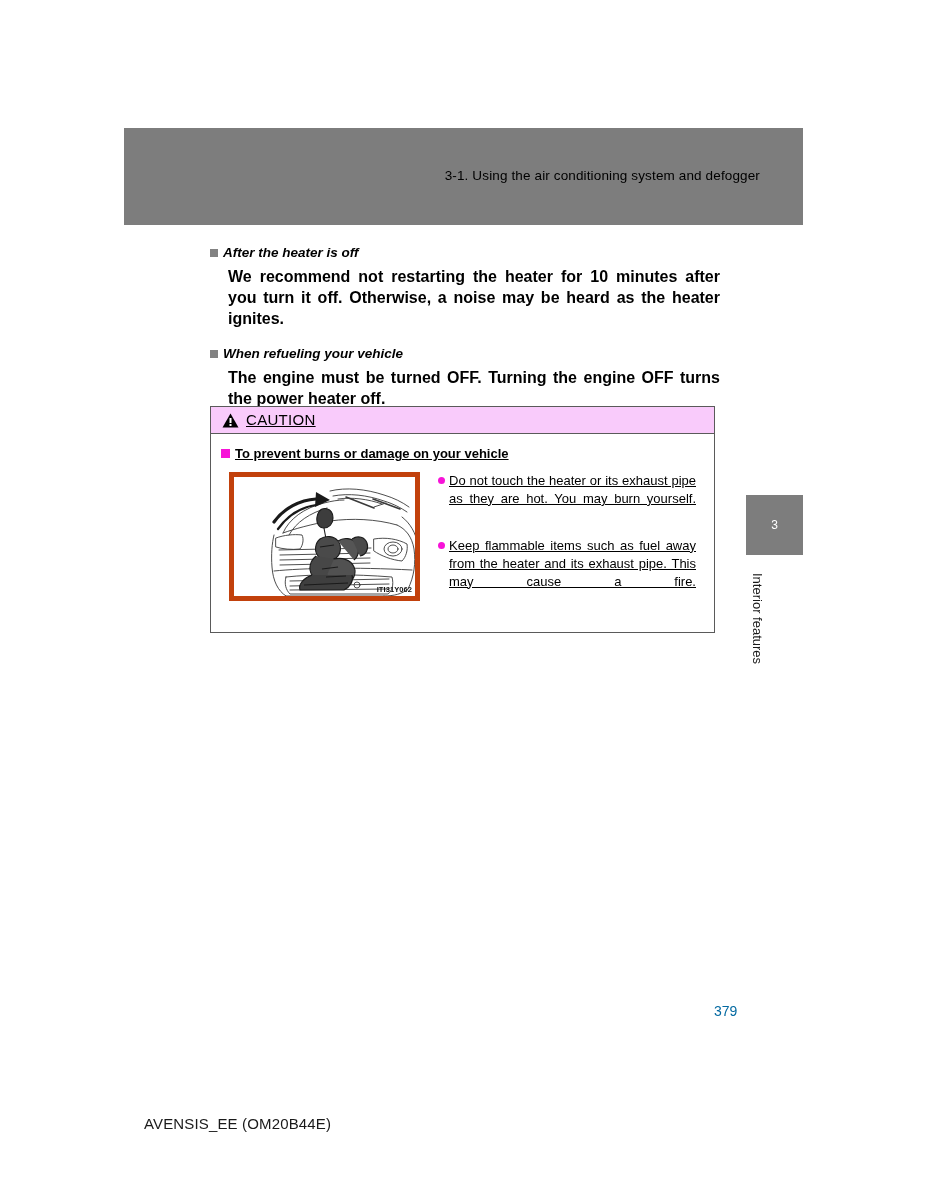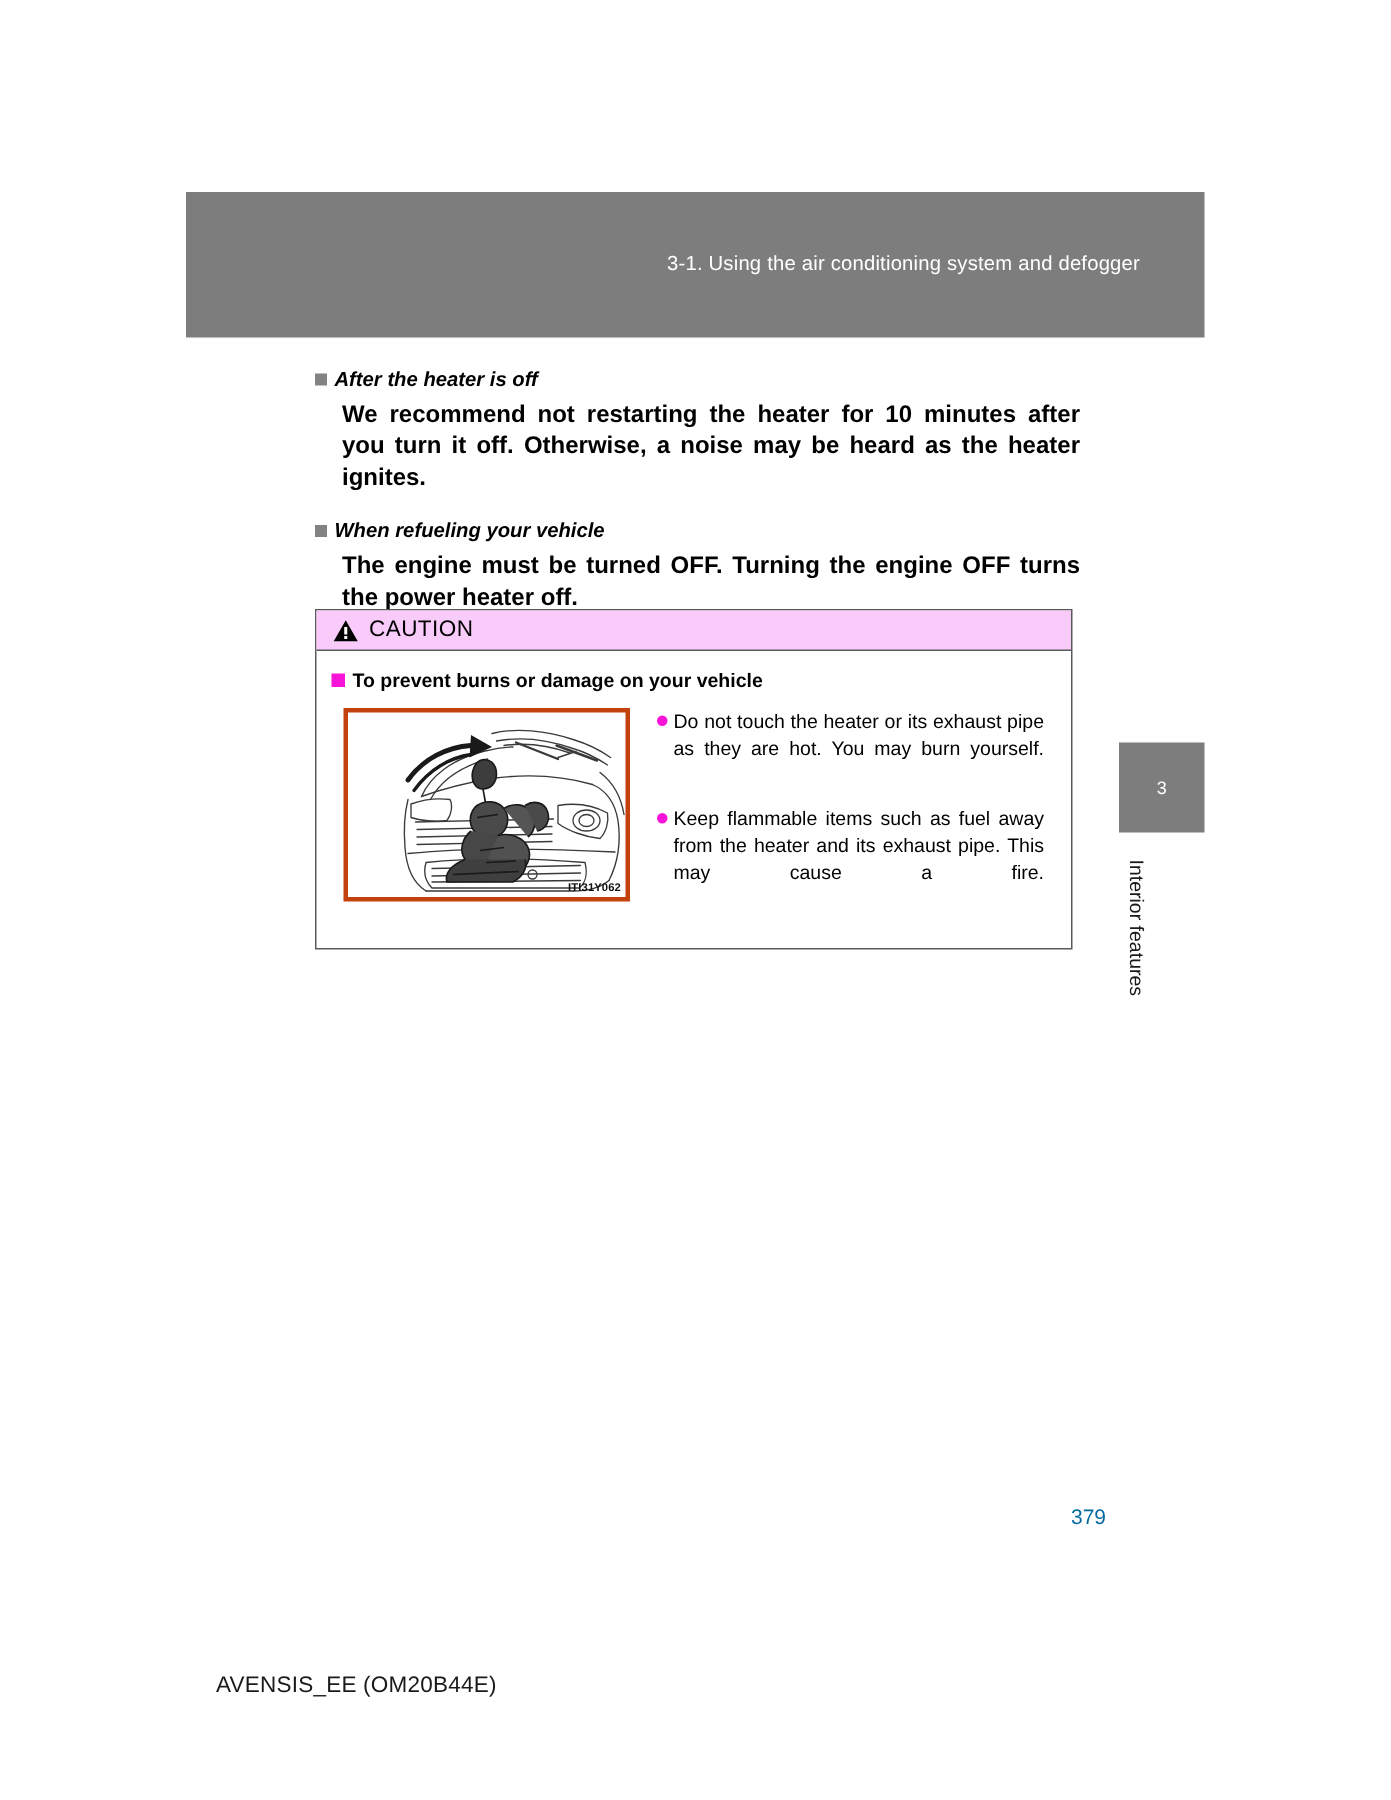--- a/index.html
+++ b/index.html
@@ -22,21 +22,21 @@
     left: 124px;
     top: 128px;
     width: 679px;
     height: 97px;
     background: #7d7d7d;
   }
   .header-band .header-title {
     position: absolute;
     right: 43px;
     top: 40px;
-    color: #ffffff;
+    color: #000000;
     font-size: 13.5px;
     letter-spacing: 0.01em;
     white-space: nowrap;
     text-align: right;
   }
 
   
   .content {
     position: absolute;
     left: 210px;
@@ -75,20 +75,21 @@
   
   .caution-box {
     position: absolute;
     left: 210px;
     top: 406px;
     width: 505px;
     height: 227px;
     border: 1px solid #5a5a5a;
     background: #ffffff;
     box-sizing: border-box;
+    text-decoration: underline;
   }
   .caution-head {
     height: 27px;
     background: #f9cbfb;
     border-bottom: 1px solid #5a5a5a;
     display: flex;
     align-items: center;
     padding-left: 11px;
     box-sizing: border-box;
   }
@@ -130,21 +131,21 @@
     display: flex;
     margin-top: 11px;
     padding-left: 18px;
   }
 
   
   .figure {
     position: relative;
     width: 191px;
     height: 129px;
-    border: 3px solid #c2410c;
+    border: 5px solid #c2410c;
     background: #ffffff;
     flex: 0 0 auto;
     box-sizing: border-box;
     overflow: hidden;
   }
   .figure svg { display: block; }
   .fig-code {
     position: absolute;
     right: 3px;
     bottom: 2px;

